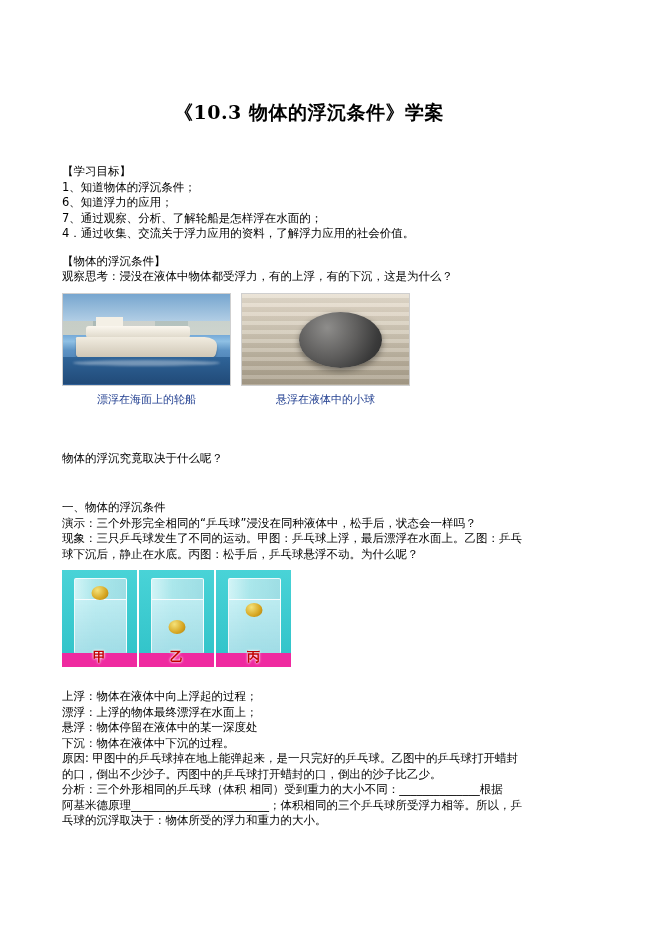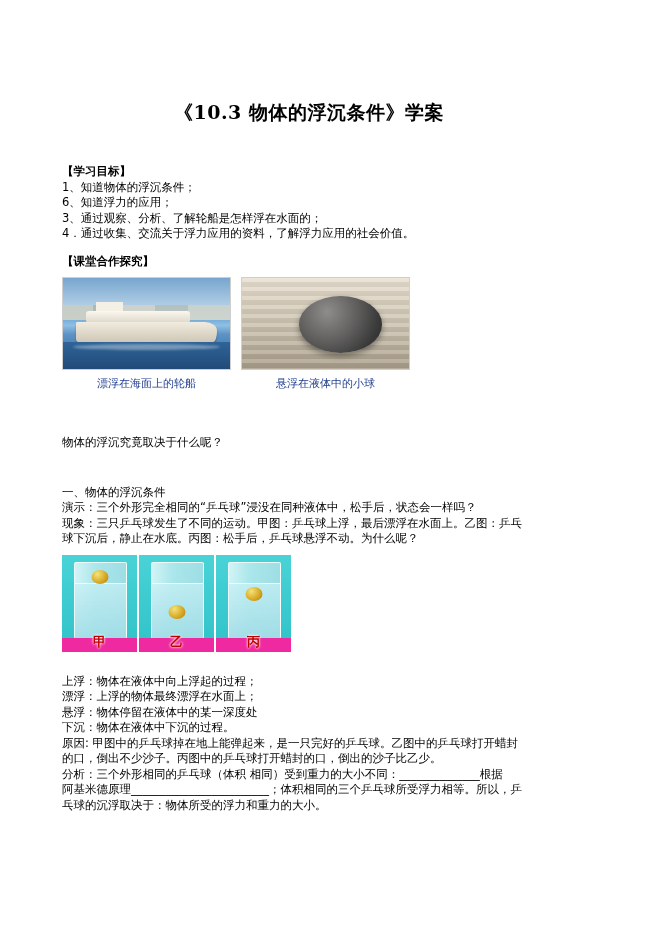--- a/index.html
+++ b/index.html
@@ -27,21 +27,21 @@
   .doc-title {
     margin-top: 72px;
     text-align: center;
     font-size: 19px;
     font-weight: bold;
     letter-spacing: 0.5px;
     font-family: "DejaVu Serif", "Liberation Serif", serif;
   }
   .section-head {
     font-size: 11.5px;
-    font-weight: bold;
+    font-weight: normal;
     margin-top: 0;
   }
   .line {
     font-size: 11.5px;
     line-height: 15.5px;
     margin: 0;
     white-space: pre-wrap;
   }
   .blk-objectives {
     margin-top: 38px;
@@ -231,26 +231,27 @@
 <body>
 
 <div class="page">
 
   <div class="doc-title">《10.3 物体的浮沉条件》学案</div>
 
   <div class="blk-objectives">
     <p class="line section-head">【学习目标】</p>
     <p class="line">1、知道物体的浮沉条件；</p>
     <p class="line">6、知道浮力的应用；</p>
-    <p class="line">3、通过观察、分析、了解轮船是怎样浮在水面的；</p>
+    <p class="line">7、通过观察、分析、了解轮船是怎样浮在水面的；</p>
     <p class="line">4．通过收集、交流关于浮力应用的资料，了解浮力应用的社会价值。</p>
   </div>
 
   <div class="blk-explore">
-    <p class="line section-head">【课堂合作探究】</p>
+    <p class="line section-head">【物体的浮沉条件】</p>
+    <p class="line">观察思考：浸没在液体中物体都受浮力，有的上浮，有的下沉，这是为什么？</p>
   </div>
 
   <div class="figure-row">
 
     <div class="figure">
       <div class="fig-img img-ship">
         <div class="sky-haze"></div>
         <div class="skyline"></div>
         <div class="tower"></div>
         <div class="deck"></div>

